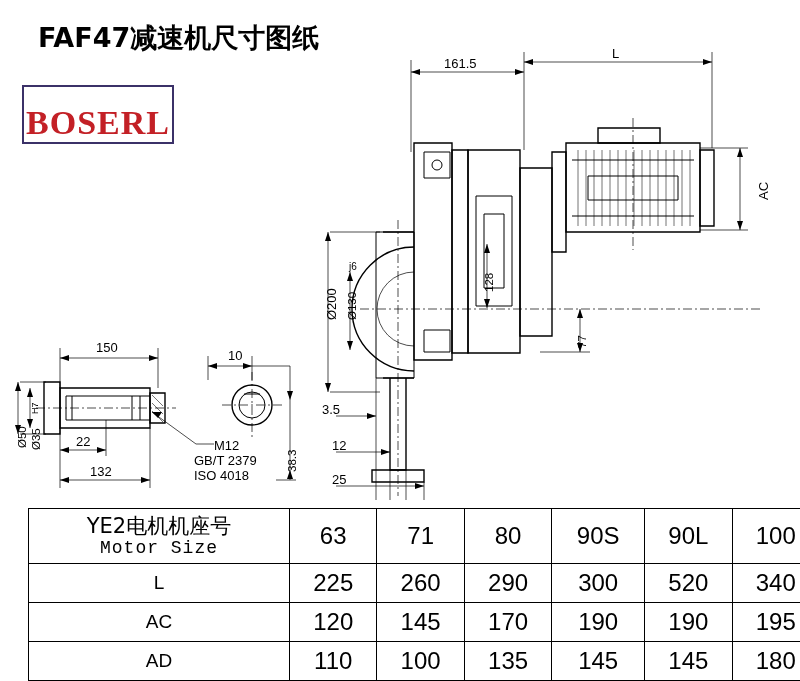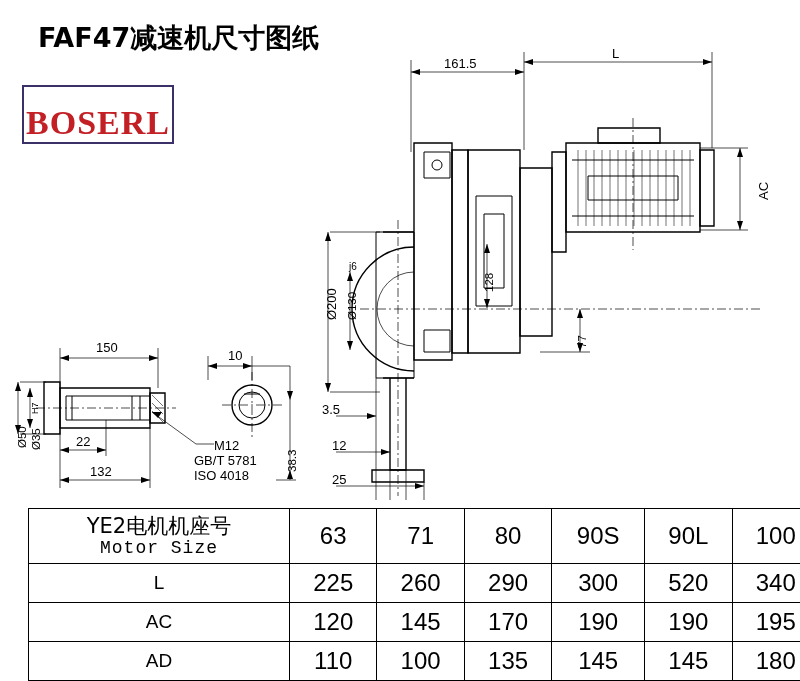--- a/index.html
+++ b/index.html
@@ -328,21 +328,21 @@
   <div class="lbl" style="left:76px;top:434px;">22</div>
   <div class="lbl" style="left:90px;top:464px;">132</div>
 
   <div class="lbl vert sm" style="left:16px;top:448px;">Ø50</div>
   <div class="lbl vert sm" style="left:30px;top:450px;">Ø35</div>
   <div class="lbl vert" style="left:30px;top:414px;font-size:9px;">H7</div>
 
   <div class="lbl vert sm" style="left:286px;top:472px;">38.3</div>
 
   <div class="lbl" style="left:214px;top:438px;">M12</div>
-  <div class="lbl" style="left:194px;top:453px;">GB/T 5781</div>
+  <div class="lbl" style="left:194px;top:453px;">GB/T 2379</div>
   <div class="lbl" style="left:194px;top:468px;">ISO 4018</div>
 
   <table id="spec-table">
     <tbody>
         <tr>
       <td class="hdr" style="width:258px">
         <div class="cn">YE2电机机座号</div>
         <div class="mono">Motor Size</div>
       </td>
       <td>63</td>

